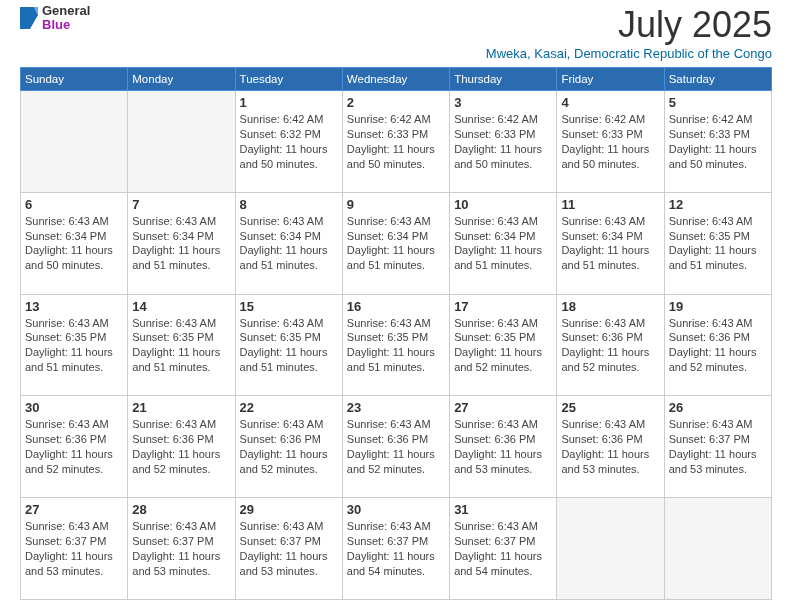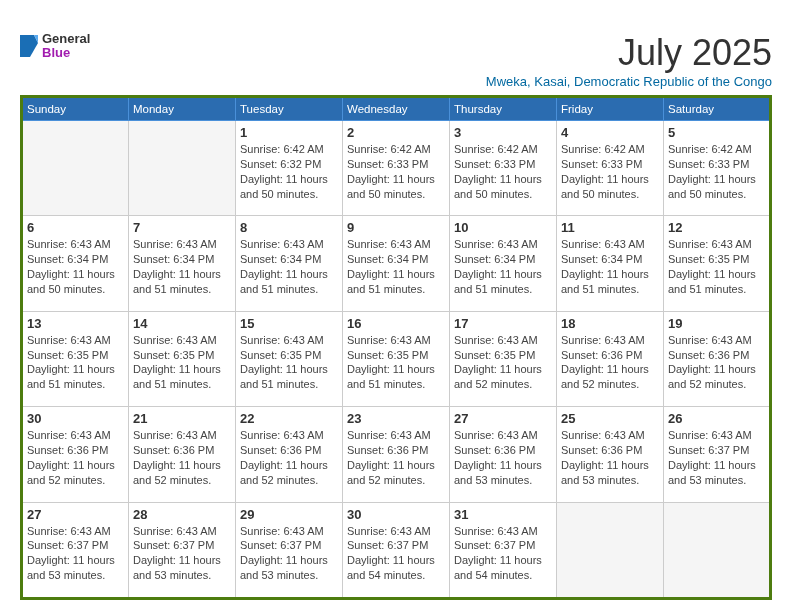--- a/index.html
+++ b/index.html
@@ -6,21 +6,21 @@
     body {
       font-family: Arial, sans-serif;
       background: #fff;
       width: 792px;
       height: 612px;
       overflow: hidden;
     }
     .page {
       width: 792px;
       height: 612px;
-      padding: 32px 20px 12px 20px;
+      padding: 4px 20px 12px 20px;
       display: flex;
       flex-direction: column;
     }
     .header {
       display: flex;
       justify-content: space-between;
       align-items: flex-start;
       margin-bottom: 6px;
     }
     .logo {
@@ -48,21 +48,21 @@
       font-size: 36px;
       color: #333;
       font-weight: 300;
     }
     .location {
       font-size: 13px;
       color: #0369a1;
     }
     .calendar {
       flex: 1;
-      border: 3px solid #4d7c0f;
+      border: 1px solid #4d7c0f;
       border-collapse: collapse;
       width: 100%;
       table-layout: fixed;
     }
     .calendar th {
       background: #2b6cb0;
       color: #fff;
       font-size: 11.5px;
       padding: 5px 4px;
       text-align: left;

